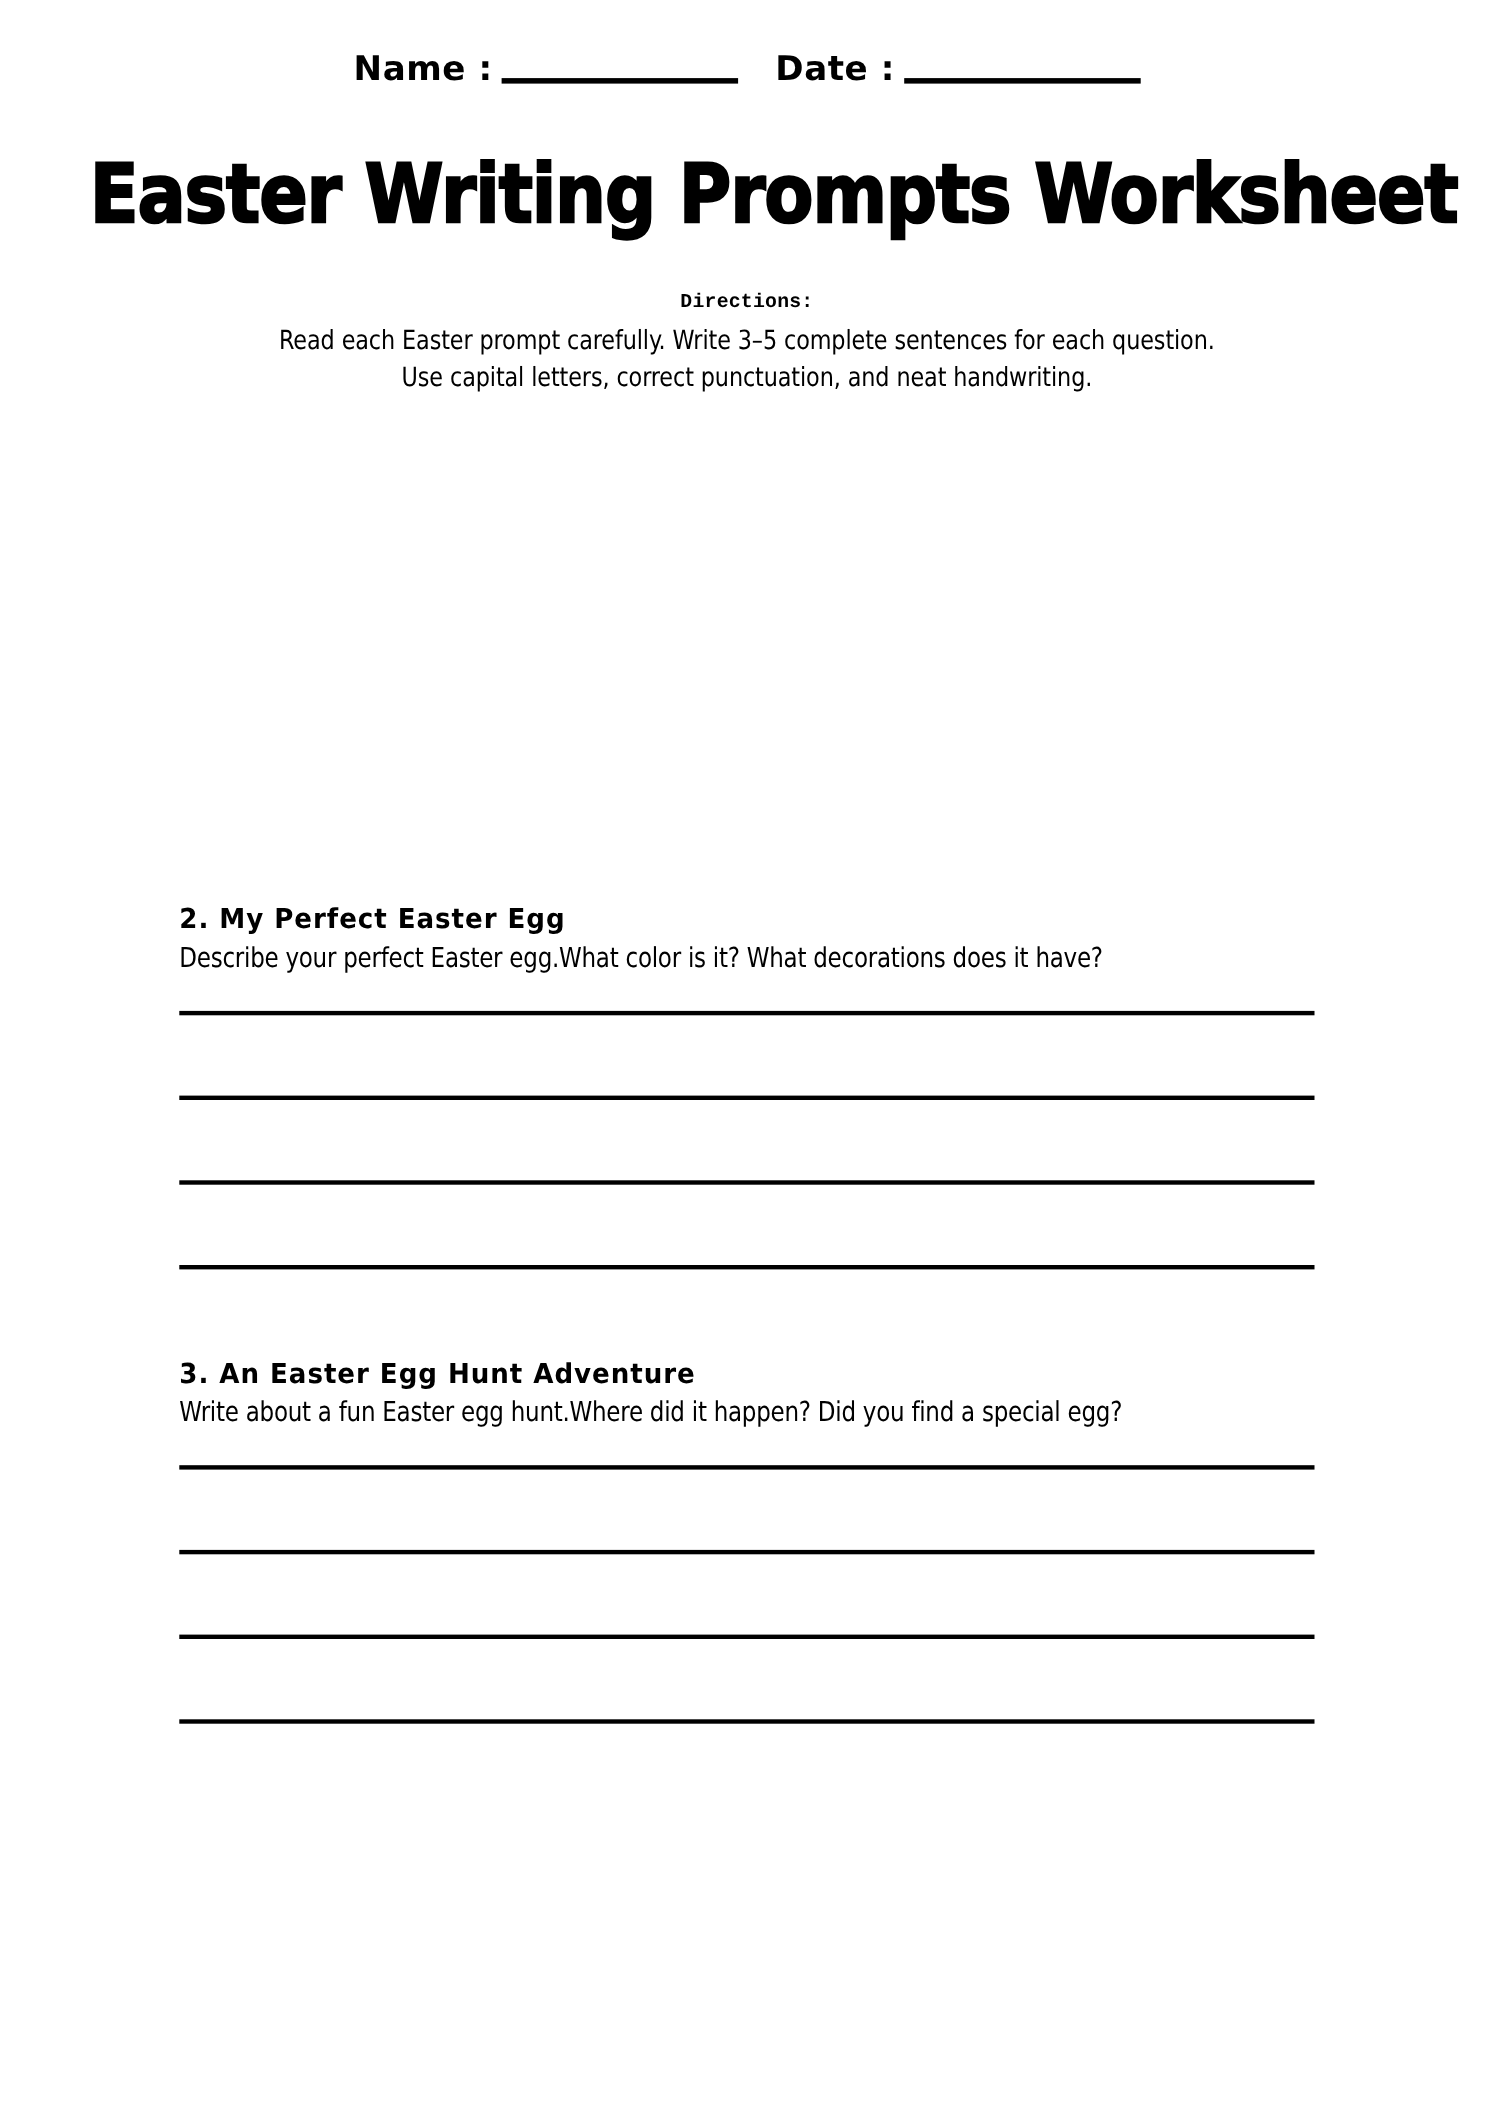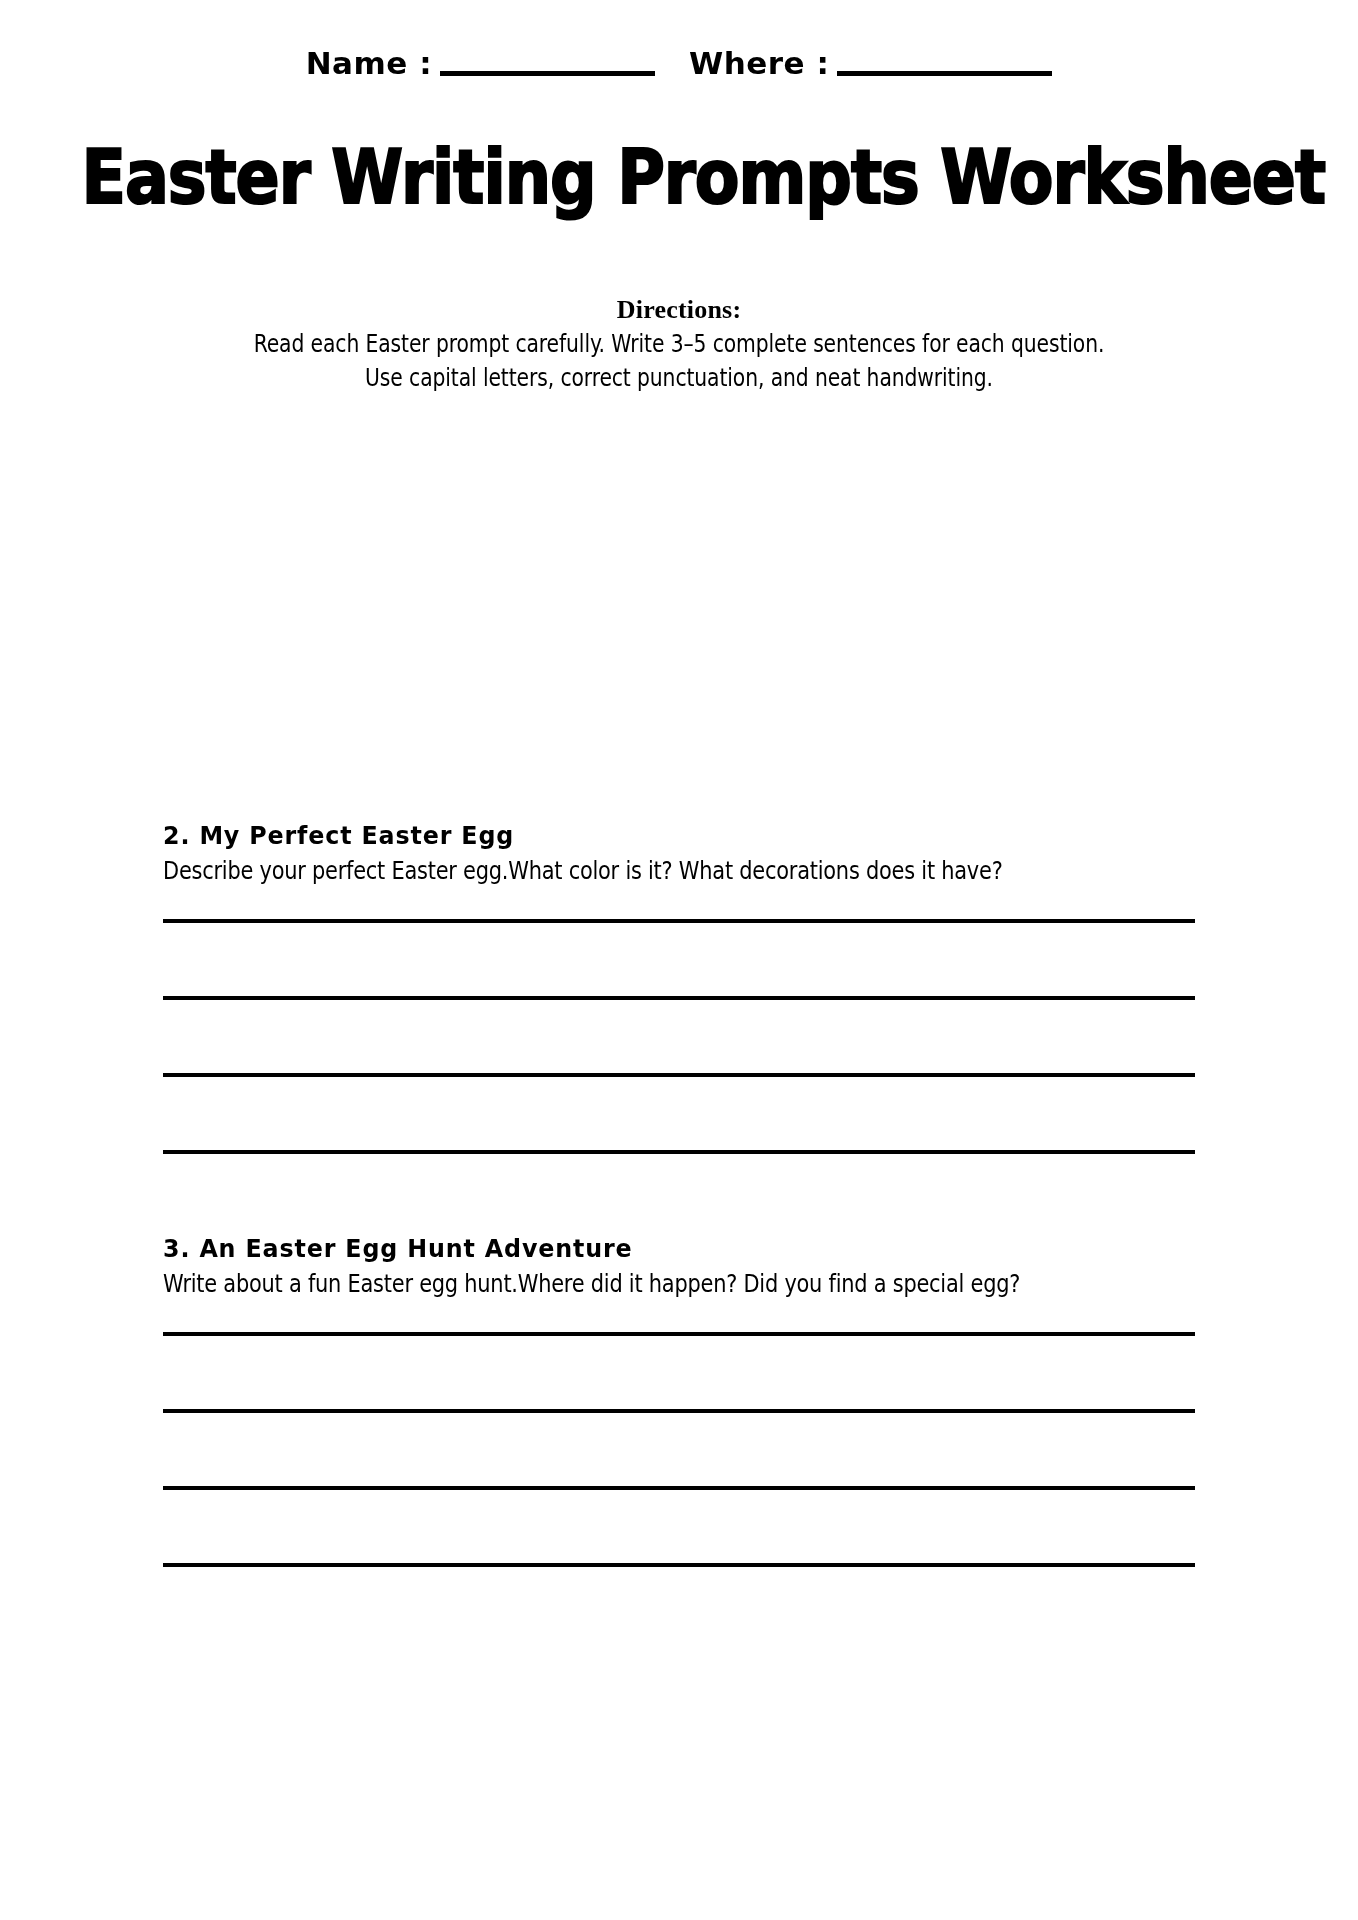--- a/index.html
+++ b/index.html
@@ -79,26 +79,25 @@
   
   .directions {
     position: absolute;
     top: 258px;
     left: 0;
     width: 1358px;
     text-align: center;
   }
 
   .directions-title {
-    font-family: Liberation Serif, serif;
+    font-family: Liberation Mono, monospace;
     font-weight: bold;
-    font-size: 26px;
+    font-size: 18px;
     line-height: 34px;
     letter-spacing: 0.2px;
-    margin-top: 35px;
   }
 
   .directions-line {
     font-family: "DejaVu Sans Condensed", "DejaVu Sans", sans-serif;
     font-size: 24px;
     line-height: 34px;
     letter-spacing: -0.1px;
     transform: scaleX(0.94);
     transform-origin: center;
   }
@@ -151,21 +150,21 @@
 <body>
 
 <div class="page">
 
   <div class="namedate-row">
     <div class="field-group">
       <span class="field-label">Name :</span>
       <span class="field-rule"></span>
     </div>
     <div class="field-group">
-      <span class="field-label">Where :</span>
+      <span class="field-label">Date :</span>
       <span class="field-rule"></span>
     </div>
   </div>
 
   <div class="worksheet-title">Easter Writing Prompts Worksheet</div>
 
   <div class="directions">
     <div class="directions-title">Directions:</div>
     <div class="directions-line">Read each Easter prompt carefully. Write 3–5 complete sentences for each question.</div>
     <div class="directions-line">Use capital letters, correct punctuation, and neat handwriting.</div>

